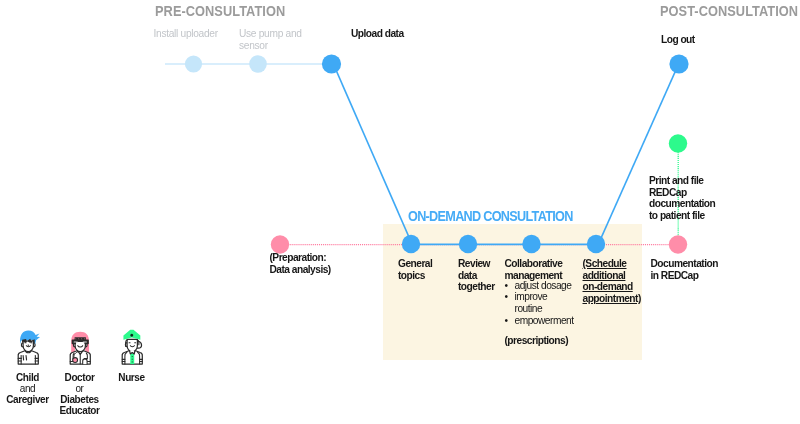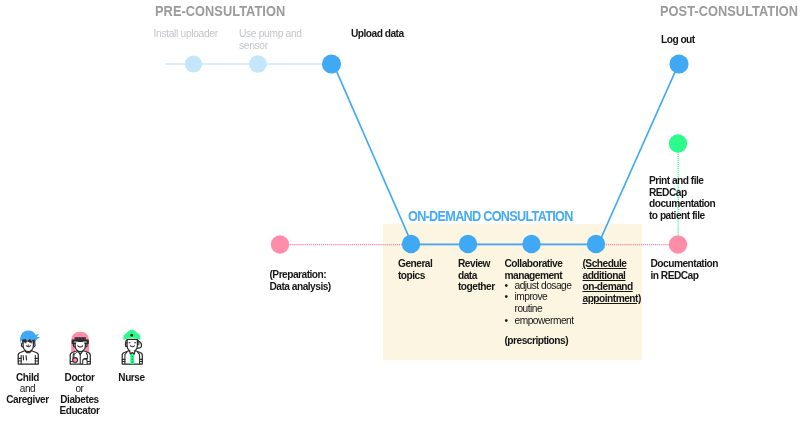--- a/index.html
+++ b/index.html
@@ -63,21 +63,21 @@
   <div class="phase-title" style="left:155px;top:3px;">PRE-CONSULTATION</div>
   <div class="phase-title" style="left:660px;top:3px;">POST-CONSULTATION</div>
   <div class="ondemand-title" style="left:407.5px;top:207.5px;">ON-DEMAND CONSULTATION</div>
 
   <div class="lbl muted" style="left:153.5px;top:28px;">Install uploader</div>
   <div class="lbl muted" style="left:239px;top:28px;">Use pump and
 sensor</div>
   <div class="lbl dark" style="left:318px;top:28px;margin-left:33px;">Upload data</div>
   <div class="lbl dark" style="left:661px;top:34px;">Log out</div>
 
-  <div class="lbl dark" style="left:269.5px;top:269px;">(Preparation:
+  <div class="lbl dark" style="left:269.5px;top:252px;">(Preparation:
 Data analysis)</div>
 
   <div class="lbl dark" style="left:398px;top:258px;">General
 topics</div>
   <div class="lbl dark" style="left:458px;top:258px;">Review
 data
 together</div>
   <div class="lbl dark" style="left:504.5px;top:258px;">Collaborative
 management</div>
   <ul class="bul lbl body-dark" style="left:504.5px;top:279.8px;width:84px;"><li><span class="dot">•</span><span>adjust dosage</span></li><li><span class="dot">•</span><span>improve

